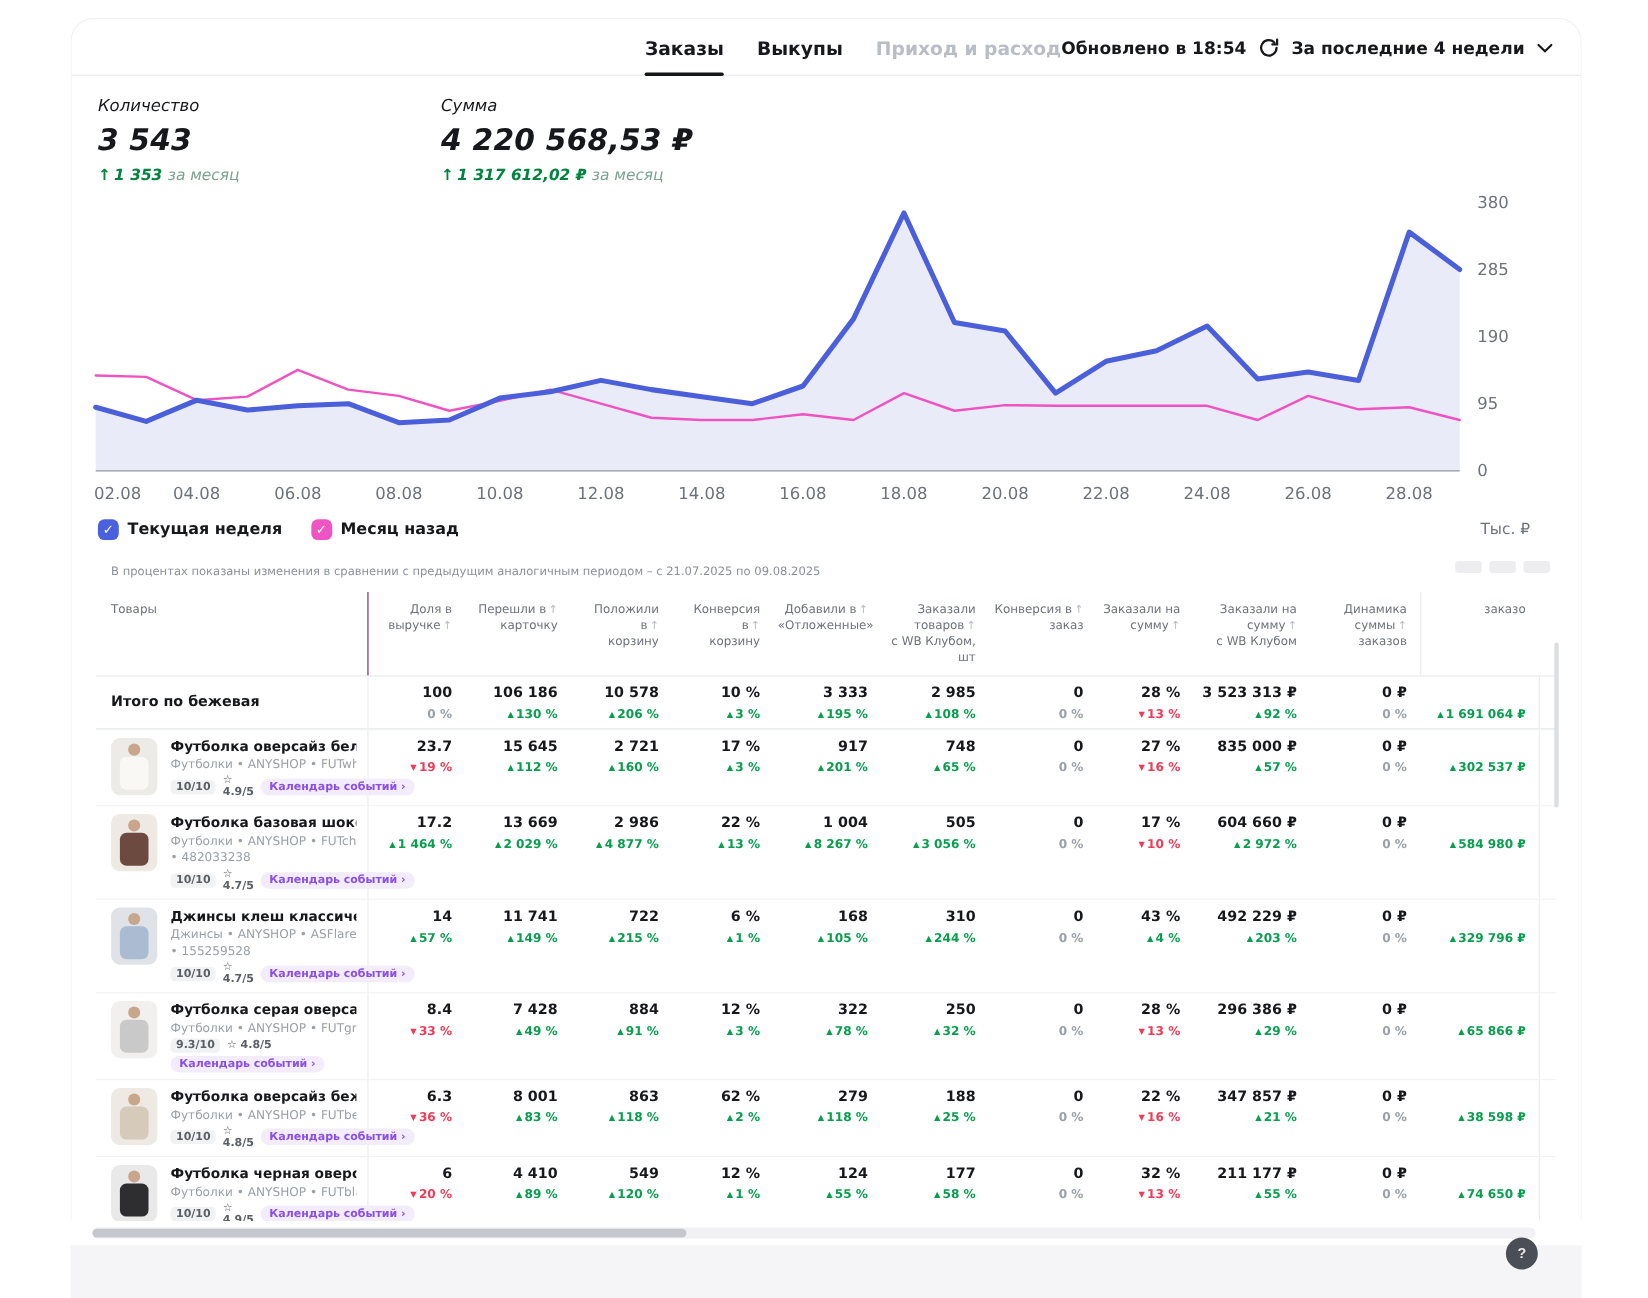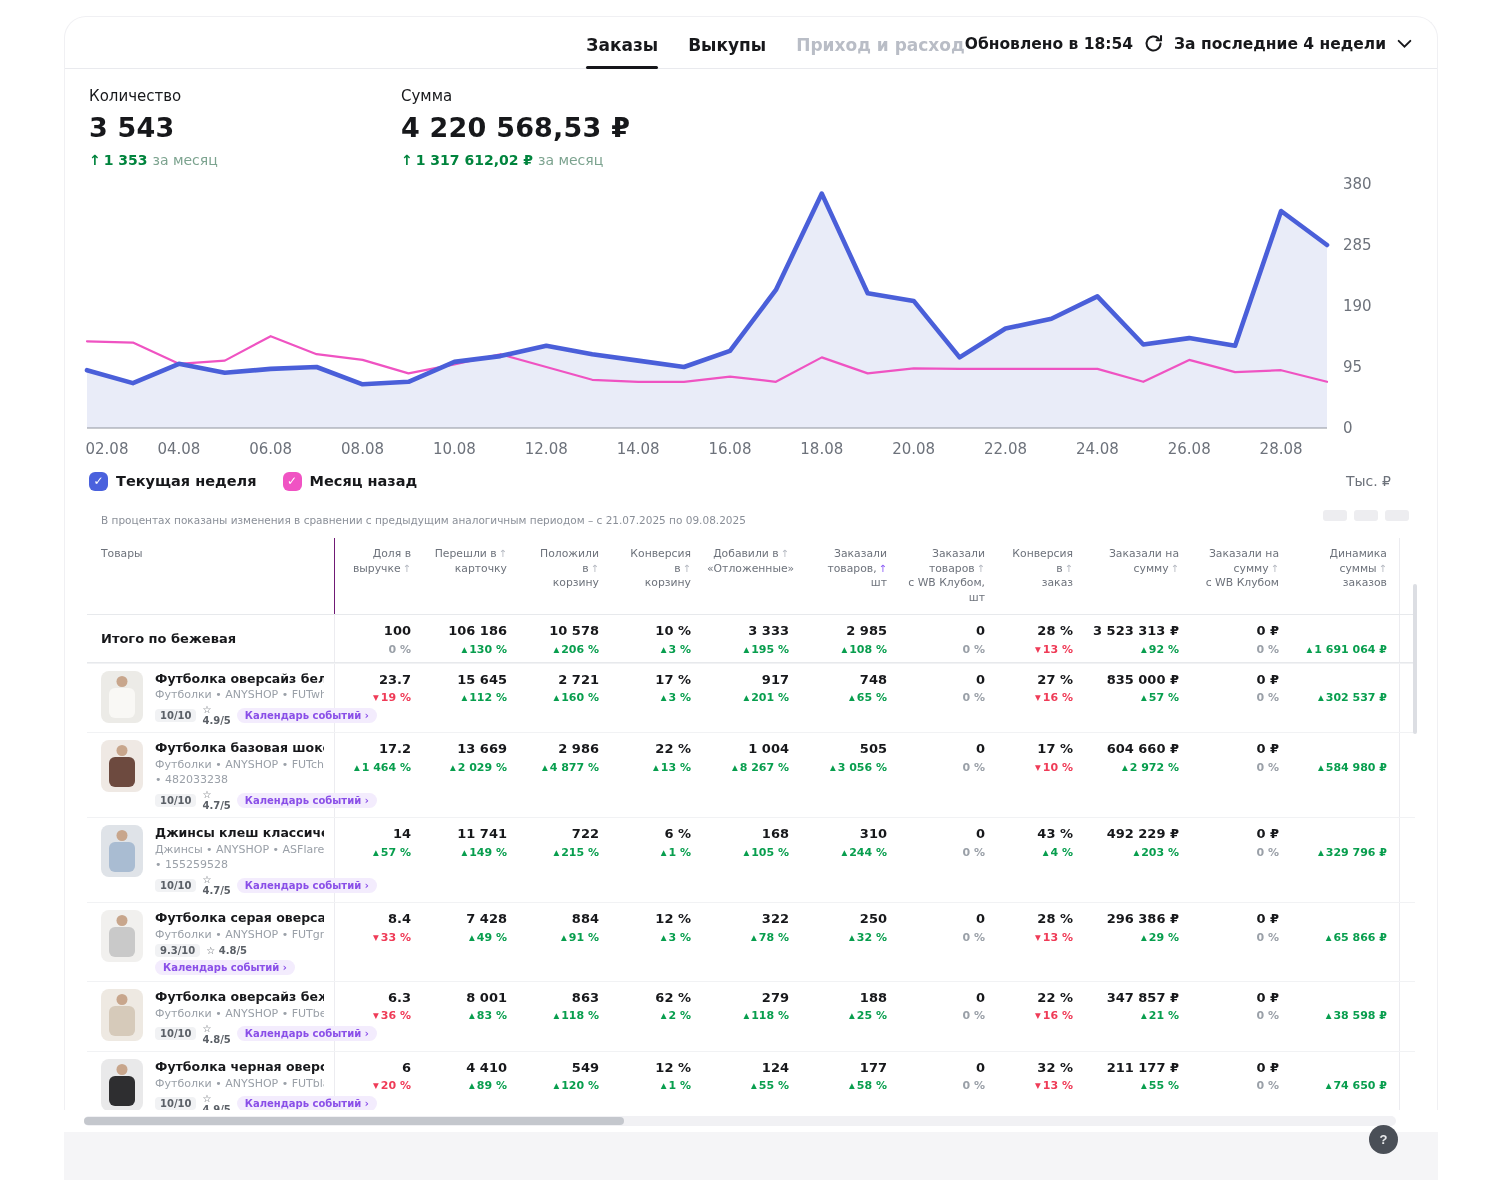--- a/index.html
+++ b/index.html
@@ -18,21 +18,21 @@
   .tabs-row{display:flex;justify-content:flex-end;align-items:flex-end;
     padding:16px 24px 0 24px;border-bottom:1px solid #e9eaee;}
   .tabs{display:flex;gap:30px;}
   .tab{font-size:17px;font-weight:700;padding-bottom:13px;position:relative;cursor:pointer;color:#17181b;}
   .tab.active::after{content:"";position:absolute;left:0;right:0;bottom:-1px;height:3px;background:#15161a;border-radius:2px;}
   .tab.muted{color:#b9bdc6;}
   .tabs-right{display:flex;align-items:center;gap:10px;padding-bottom:14px;font-size:15.5px;font-weight:600;}
   .icon-btn{display:inline-flex;align-items:center;justify-content:center;cursor:pointer;background:none;border:none;padding:0;}
   .period{cursor:pointer;}
   
-  .stats{display:flex;padding:18px 24px 0 24px;}
+  .stats{display:flex;padding:18px 24px 0 24px;font-style:italic;}
   .stat{min-width:312px;}
   .stat-label{font-size:15px;color:#17181b;margin-bottom:7px;}
   .stat-value{font-size:27px;font-weight:700;letter-spacing:.2px;}
   .stat-delta{margin-top:9px;font-size:14px;font-weight:700;color:#00843d;}
   .stat-delta .suffix{color:#7ca38f;font-weight:400;}
   .up-arrow{font-weight:700;color:#00843d;margin-right:3px;}
   
   .chart-wrap{margin:4px 12px 0 16px;}
   .legend-row{display:flex;align-items:center;gap:26px;padding:0 24px;height:26px;}
   .legend-item{display:flex;align-items:center;gap:8px;font-size:14.5px;font-weight:600;cursor:pointer;}
@@ -195,24 +195,20 @@
           </div>
           <div class="th">
             <div class="thl1"><span>Конверсия в</span><span class="sort-arr">↑</span></div>
             <div class="thl2">корзину</div>
           </div>
           <div class="th">
             <div class="thl1"><span>Добавили в</span><span class="sort-arr">↑</span></div>
             <div class="thl2">«Отложенные»</div>
           </div>
           <div class="th">
-            <div class="thl1"><span>Заказали товаров,</span><span class="sort-arr sorted">↑</span></div>
-            <div class="thl2">шт</div>
-          </div>
-          <div class="th">
             <div class="thl1"><span>Заказали товаров</span><span class="sort-arr">↑</span></div>
             <div class="thl2">с WB Клубом, шт</div>
           </div>
           <div class="th">
             <div class="thl1"><span>Конверсия в</span><span class="sort-arr">↑</span></div>
             <div class="thl2">заказ</div>
           </div>
           <div class="th">
             <div class="thl1"><span>Заказали на сумму</span><span class="sort-arr">↑</span></div>
           </div>

